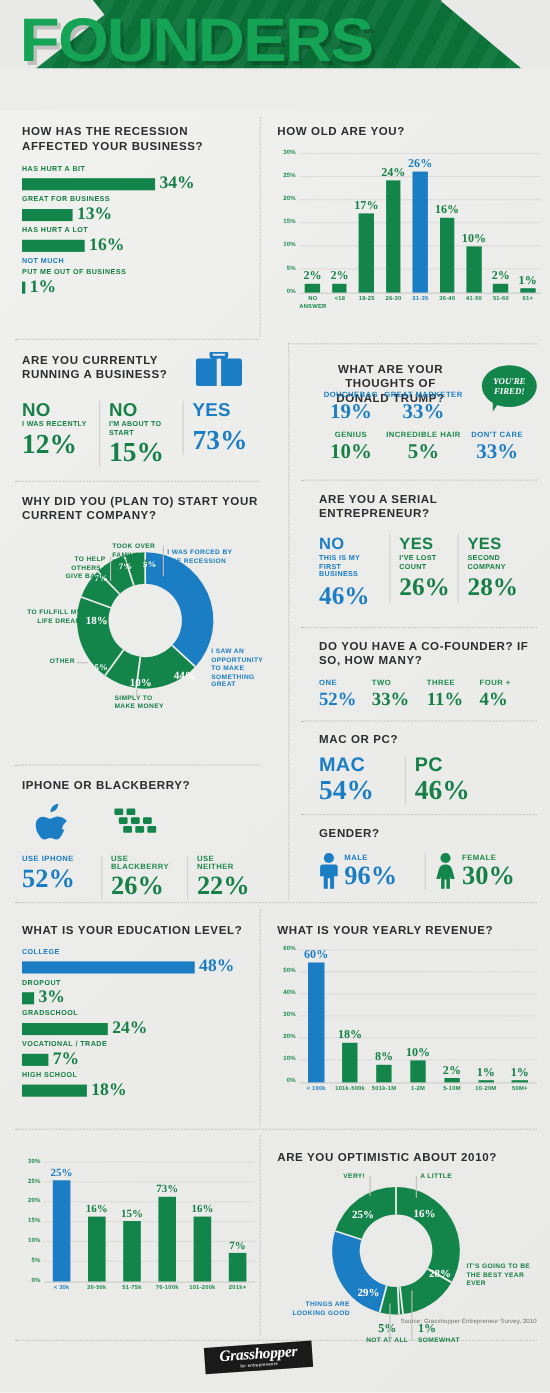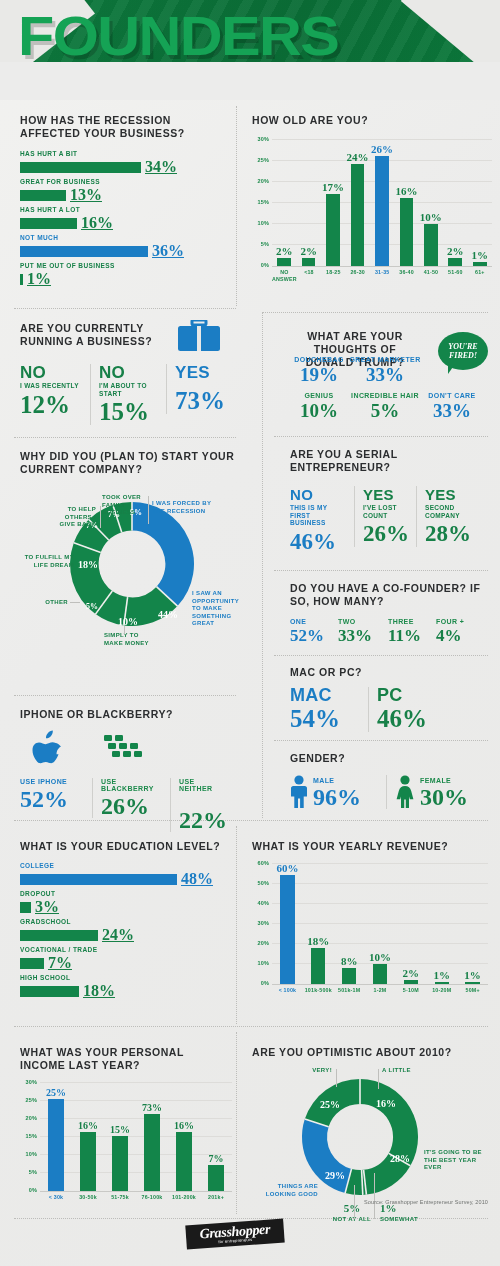--- a/index.html
+++ b/index.html
@@ -78,21 +78,21 @@
 
   
   .hbar-row { position: relative; margin-bottom: 3px; }
   .hbar-label { font-size: 6.5px; font-weight: bold; letter-spacing: .4px;
                 text-transform: uppercase; color: #178048; margin-bottom: 2px; }
   .hbar-label.blue { color: #1b7dc4; }
   .hbar-wrap { display: flex; align-items: center; }
   .hbar { height: 11px; background: #13854a; }
   .hbar.blue { background: #1b7dc4; }
   .hbar-val { font-family: "Liberation Serif", serif; font-weight: bold;
-              font-size: 16px; color: #178048; margin-left: 4px; line-height: 1; text-decoration: underline; }
+              font-size: 16px; color: #178048; margin-left: 4px; line-height: 1; }
   .hbar-val.blue { color: #1b7dc4; }
 
   
   .vchart { position: relative; }
   .vc-plot { position: relative; border-bottom: 1px solid #c9c9c6; }
   .vc-grid { position: absolute; left: 0; right: 0; border-top: 1px solid #dddcd9; }
   .vc-ylab { position: absolute; font-size: 5.5px; font-weight: bold;
              color: #1d8a4c; letter-spacing: .2px; text-align: right; }
   .vc-bars { position: absolute; inset: 0; display: flex; align-items: flex-end; }
   .vc-col { flex: 1; display: flex; flex-direction: column;
@@ -197,24 +197,20 @@
       <div class="hbar-row">
         <div class="hbar-label">HAS HURT A LOT</div>
         <div class="hbar-wrap">
           <div class="hbar" style="width:57px;"></div>
           <div class="hbar-val">16%</div>
         </div>
       </div>
 
       <div class="hbar-row">
         <div class="hbar-label blue">NOT MUCH</div>
-        <div class="hbar-wrap">
-          <div class="hbar blue" style="width:128px;"></div>
-          <div class="hbar-val blue">36%</div>
-        </div>
       </div>
 
       <div class="hbar-row">
         <div class="hbar-label">PUT ME OUT OF BUSINESS</div>
         <div class="hbar-wrap">
           <div class="hbar" style="width:3px;"></div>
           <div class="hbar-val">1%</div>
         </div>
       </div>
 
@@ -505,21 +501,21 @@
       <div class="stat" style="width:72px;">
         <div class="lbl blue">USE IPHONE</div>
         <div class="pct blue" style="font-size:24px; margin-top:2px;">52%</div>
       </div>
       <div class="stat" style="width:78px;">
         <div class="lbl">USE BLACKBERRY</div>
         <div class="pct" style="font-size:24px; margin-top:2px;">26%</div>
       </div>
       <div class="stat" style="width:66px;">
         <div class="lbl">USE NEITHER</div>
-        <div class="pct" style="font-size:24px; margin-top:16px;">22%</div>
+        <div class="pct" style="font-size:24px; margin-top:2px;">22%</div>
       </div>
     </div>
   </div>
 
   <div class="panel" style="left:290px; top:752px; width:200px;">
     <h2 class="q">GENDER?</h2>
     <div class="statrow" style="margin-top:10px; align-items:flex-end;">
       <div class="stat" style="width:96px; display:flex; align-items:flex-end;">
         <svg width="18" height="34" viewBox="0 0 18 34">
           <circle cx="9" cy="5" r="4.6" fill="#1b7dc4"></circle>
@@ -649,21 +645,20 @@
           <div class="vc-xlab">1-2M</div>
           <div class="vc-xlab">5-10M</div>
           <div class="vc-xlab">10-20M</div>
           <div class="vc-xlab">50M+</div>
         </div>
       </div>
     </div>
   </div>
 
   <div class="panel" style="left:20px; top:1046px; width:212px;">
-    <h2 class="q">WHAT WAS YOUR PERSONAL INCOME LAST YEAR?</h2>
     <div class="vchart" style="margin-top:10px;">
       <div style="position:relative; padding-left:20px;">
         <div class="vc-ylab" style="left:0; top:-3px; width:17px;">30%</div>
         <div class="vc-ylab" style="left:0; top:15px; width:17px;">25%</div>
         <div class="vc-ylab" style="left:0; top:33px; width:17px;">20%</div>
         <div class="vc-ylab" style="left:0; top:51px; width:17px;">15%</div>
         <div class="vc-ylab" style="left:0; top:69px; width:17px;">10%</div>
         <div class="vc-ylab" style="left:0; top:87px; width:17px;">5%</div>
         <div class="vc-ylab" style="left:0; top:105px; width:17px;">0%</div>
 

